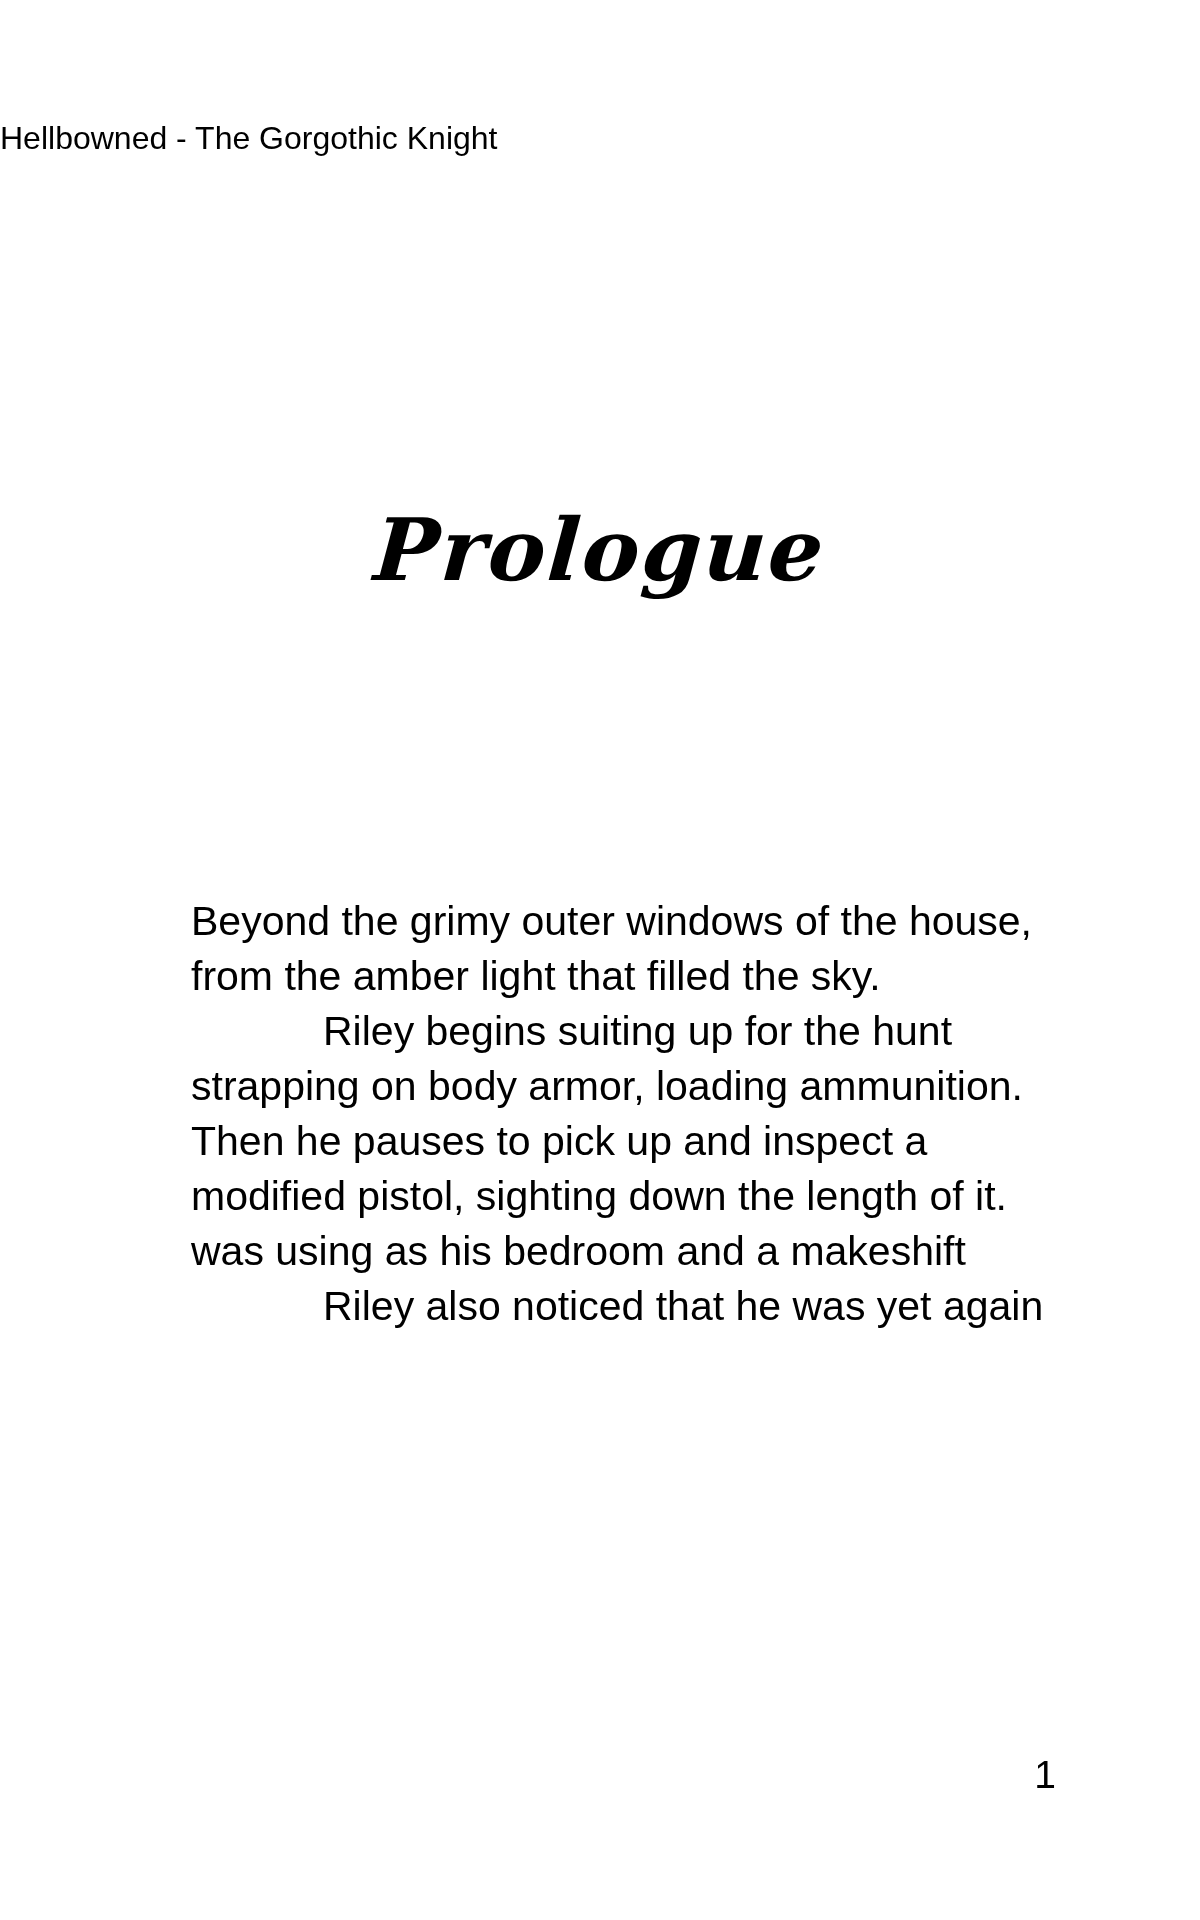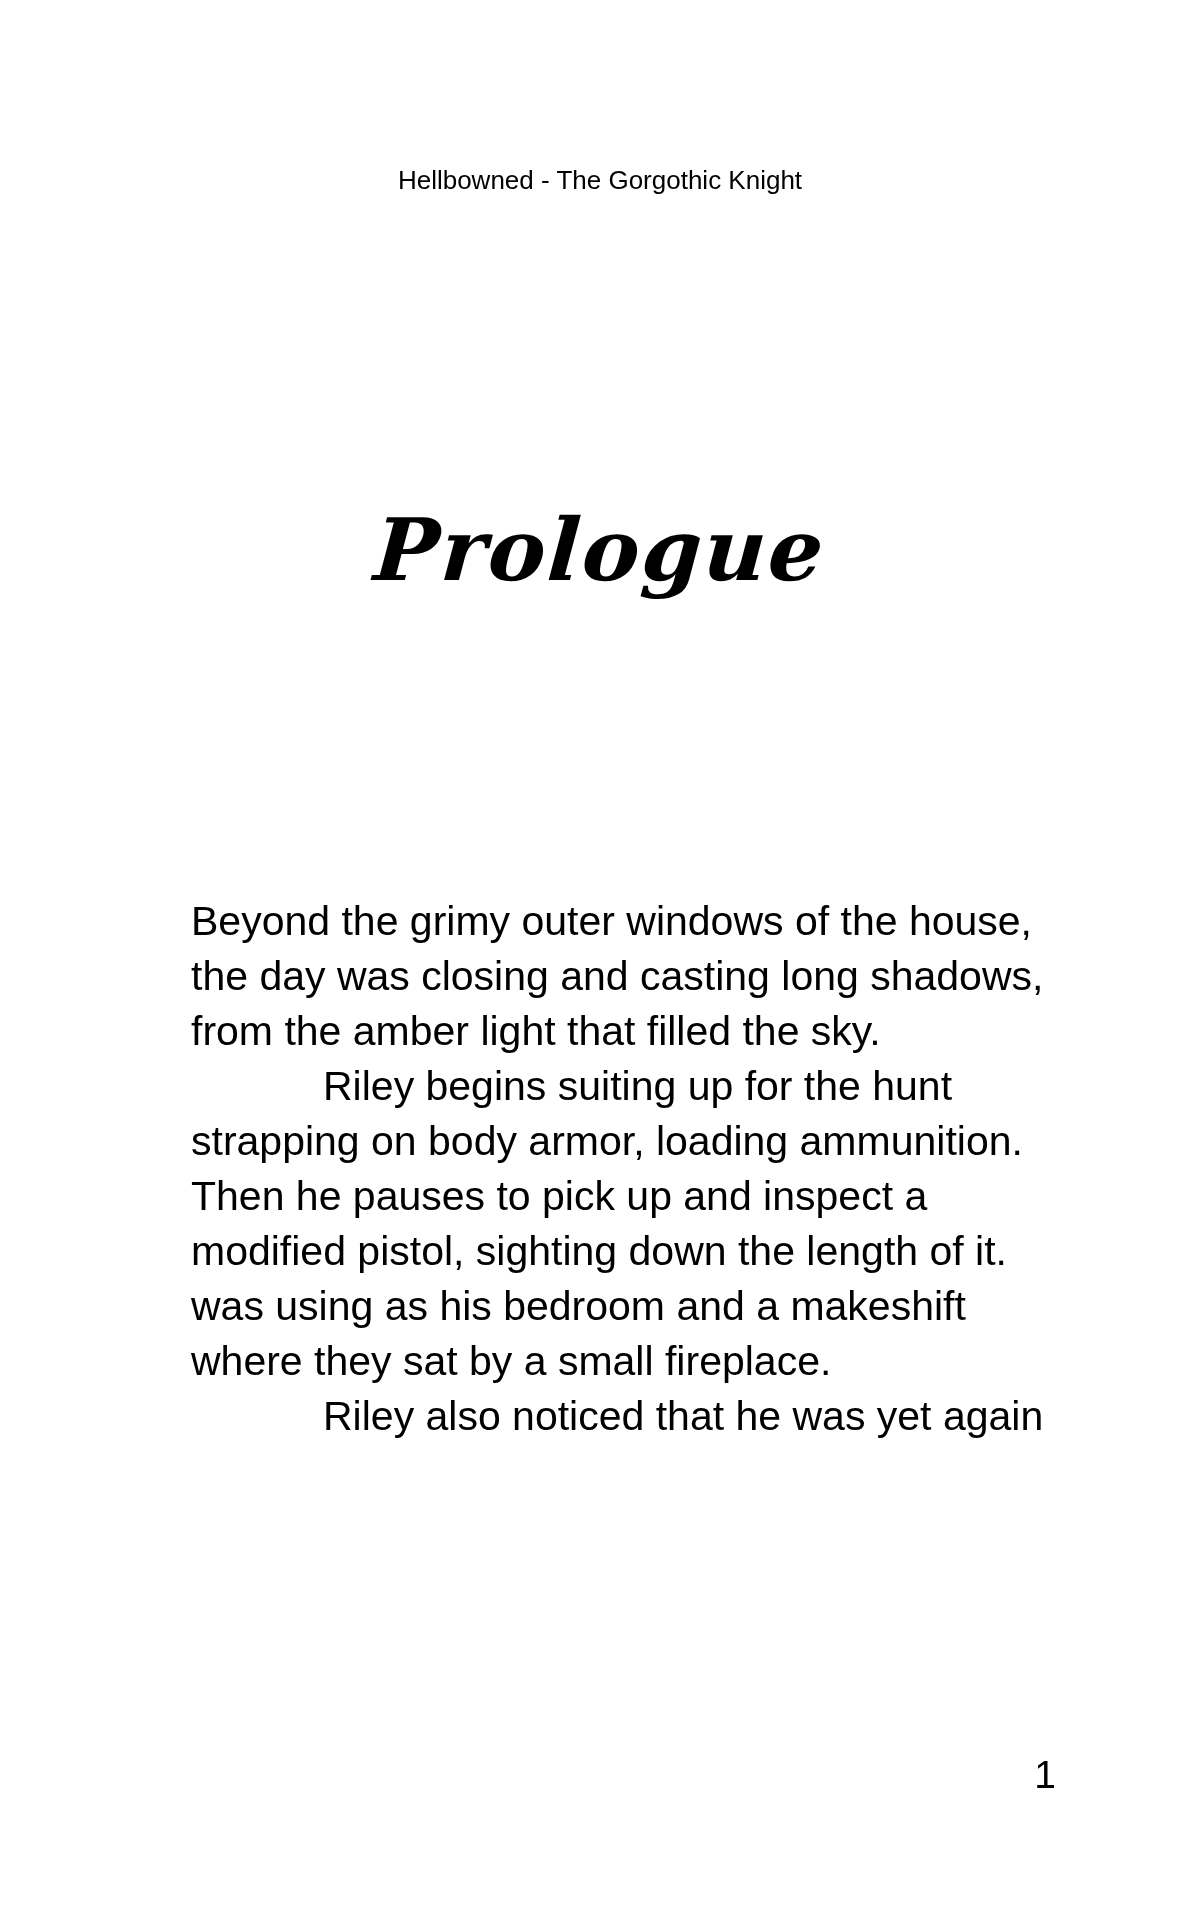--- a/index.html
+++ b/index.html
@@ -14,25 +14,24 @@
     background: #ffffff;
     color: #000000;
     font-family: "Liberation Sans", sans-serif;
     overflow: hidden;
   }
   .running-header {
     position: absolute;
     top: 118px;
     left: 0;
     width: 100%;
-    text-align: center;
-    font-size: 26px;
+    text-align: left;
+    font-size: 32px;
     line-height: 40px;
     white-space: nowrap;
-    margin-top: 42px;
   }
   .chapter-heading {
     position: absolute;
     top: 492px;
     left: 0;
     width: 100%;
     text-align: center;
     font-family: "DejaVu Serif", serif;
     font-style: italic;
     font-weight: bold;
@@ -67,25 +66,23 @@
 </head>
 <body>
 
 <div class="page">
   <div class="running-header">Hellbowned - The Gorgothic Knight</div>
 
   <div class="chapter-heading">Prologue</div>
 
   <div class="body-text">
       <div class="line">Beyond the grimy outer windows of the house,</div>
-      <div class="line">the day was closing and casting long shadows,</div>
       <div class="line">from the amber light that filled the sky.</div>
       <div class="line indent">Riley begins suiting up for the hunt</div>
       <div class="line">strapping on body armor, loading ammunition.</div>
       <div class="line">Then he pauses to pick up and inspect a</div>
       <div class="line">modified pistol, sighting down the length of it.</div>
       <div class="line">was using as his bedroom and a makeshift</div>
-      <div class="line">where they sat by a small fireplace.</div>
       <div class="line indent">Riley also noticed that he was yet again</div>
     </div>
 
   <div class="page-number">1</div>
 </div>
 
 </body></html>

